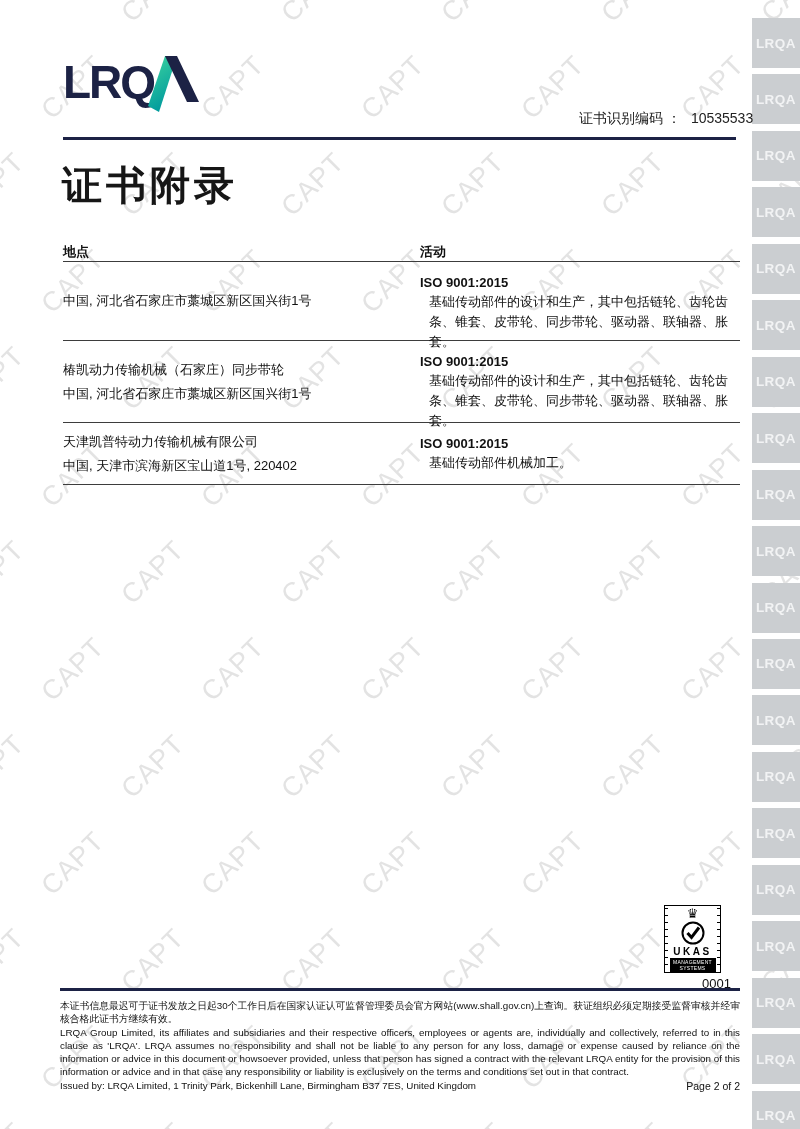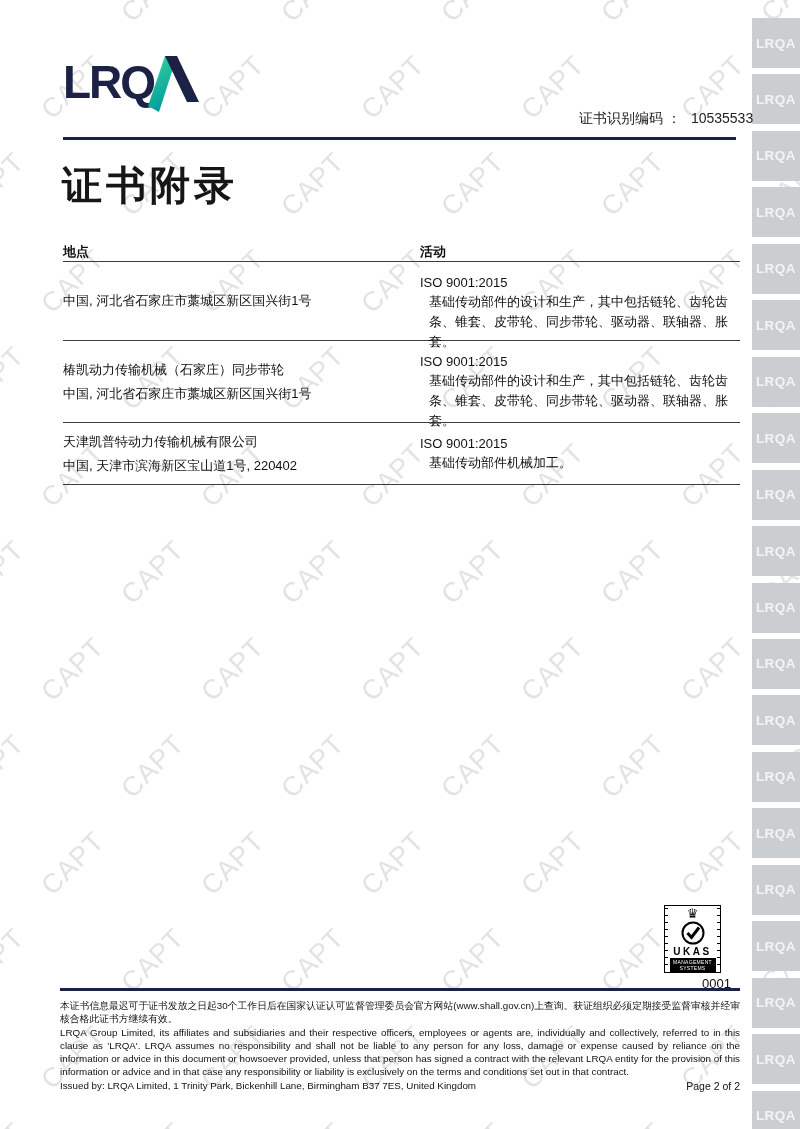--- a/index.html
+++ b/index.html
@@ -50,21 +50,21 @@
   .col-head.act { left:420px; }
   .head-rule { position:absolute; left:63px; top:261px; width:677px; height:1px; background:#3c3c3c; }
 
   .rows { position:absolute; left:63px; top:262px; width:677px; }
   .row { display:flex; border-bottom:1px solid #3d3d3d; }
   .row .cell-loc {
     width:357px; display:flex; flex-direction:column; justify-content:center;
     font-size:13px; color:#111; line-height:24px;
   }
   .row .cell-act { width:320px; padding-top:13px; font-size:13px; color:#111; }
-  .row .std { font-weight:normal; margin-bottom:2px; }
+  .row .std { font-weight:bold; margin-bottom:2px; }
   .row .act-text { line-height:20px;margin-left:9px; }
   .row1 { height:79px; }
   .row2 { height:82px; }
   .row3 { height:62px; }
   .loc-line:empty { display:none; }
 
   
   .ukas {
     position:absolute; left:664px; top:905px; width:57px; height:68px;
     border:1px solid #000; background:#fff;

